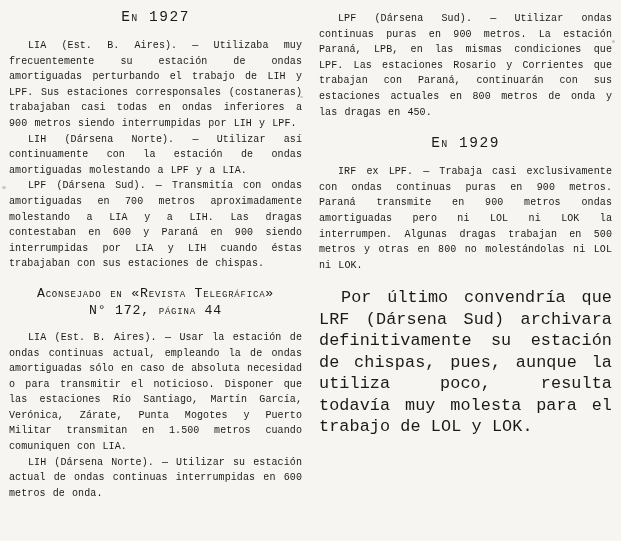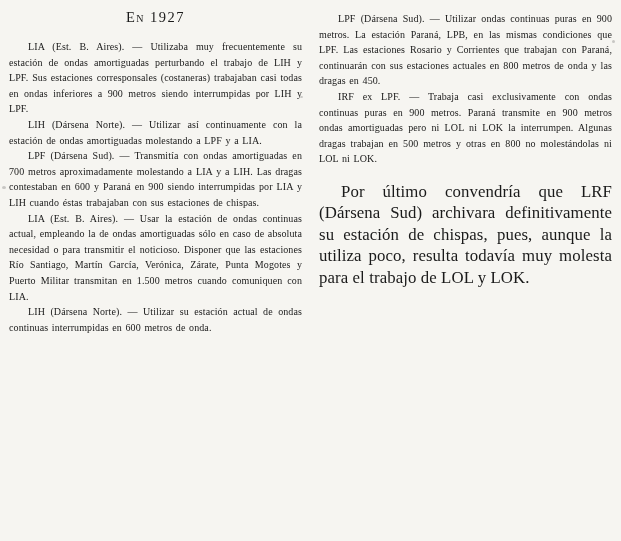--- a/index.html
+++ b/index.html
@@ -6,21 +6,21 @@
     margin: 0;
     padding: 0;
     background: #e9e8e4;
   }
   .page {
     position: relative;
     width: 621px;
     height: 541px;
     background: #f6f5f1;
     color: #1a1a1a;
-    font-family: Liberation Serif, serif;
+    font-family: Liberation Mono, monospace;
     overflow: hidden;
     box-sizing: border-box;
     padding: 5px 9px 4px 9px;
   }
   .columns {
     display: flex;
     gap: 17px;
     height: 100%;
   }
   .col {
@@ -79,29 +79,34 @@
 
     <div class="col">
       <h2 class="section-heading heading-1927">En 1927</h2>
 
       <p class="body-text">LIA (Est. B. Aires). — Utilizaba muy frecuentemente su estación de ondas amortiguadas perturbando el trabajo de LIH y LPF. Sus estaciones corresponsales (costaneras) trabajaban casi todas en ondas inferiores a 900 metros siendo interrumpidas por LIH y LPF.</p>
 
       <p class="body-text">LIH (Dársena Norte). — Utilizar así continuamente con la estación de ondas amortiguadas molestando a LPF y a LIA.</p>
 
       <p class="body-text">LPF (Dársena Sud). — Transmitía con ondas amortiguadas en 700 metros aproximadamente molestando a LIA y a LIH. Las dragas contestaban en 600 y Paraná en 900 siendo interrumpidas por LIA y LIH cuando éstas trabajaban con sus estaciones de chispas.</p>
 
+      <h3 class="advice-heading">
+        <span class="line">Aconsejado en «Revista Telegráfica»</span>
+        <span class="line">N° 172, página 44</span>
+      </h3>
 
       <p class="body-text">LIA (Est. B. Aires). — Usar la estación de ondas continuas actual, empleando la de ondas amortiguadas sólo en caso de absoluta necesidad o para transmitir el noticioso. Disponer que las estaciones Río Santiago, Martín García, Verónica, Zárate, Punta Mogotes y Puerto Militar transmitan en 1.500 metros cuando comuniquen con LIA.</p>
 
       <p class="body-text">LIH (Dársena Norte). — Utilizar su estación actual de ondas continuas interrumpidas en 600 metros de onda.</p>
     </div>
 
     <div class="col">
       <p class="body-text" style="margin-top:6px;">LPF (Dársena Sud). — Utilizar ondas continuas puras en 900 metros. La estación Paraná, LPB, en las mismas condiciones que LPF. Las estaciones Rosario y Corrientes que trabajan con Paraná, continuarán con sus estaciones actuales en 800 metros de onda y las dragas en 450.</p>
 
+      <h2 class="section-heading heading-1929">En 1929</h2>
 
 
 
       <p class="body-text">IRF ex LPF. — Trabaja casi exclusivamente con ondas continuas puras en 900 metros. Paraná transmite en 900 metros ondas amortiguadas pero ni LOL ni LOK la interrumpen. Algunas dragas trabajan en 500 metros y otras en 800 no molestándolas ni LOL ni LOK.</p>
 
       <p class="closing-paragraph">Por último convendría que LRF (Dársena Sud) archivara definitivamente su estación de chispas, pues, aunque la utiliza poco, resulta todavía muy molesta para el trabajo de LOL y LOK.</p>
 
     </div>
 
   </div>

